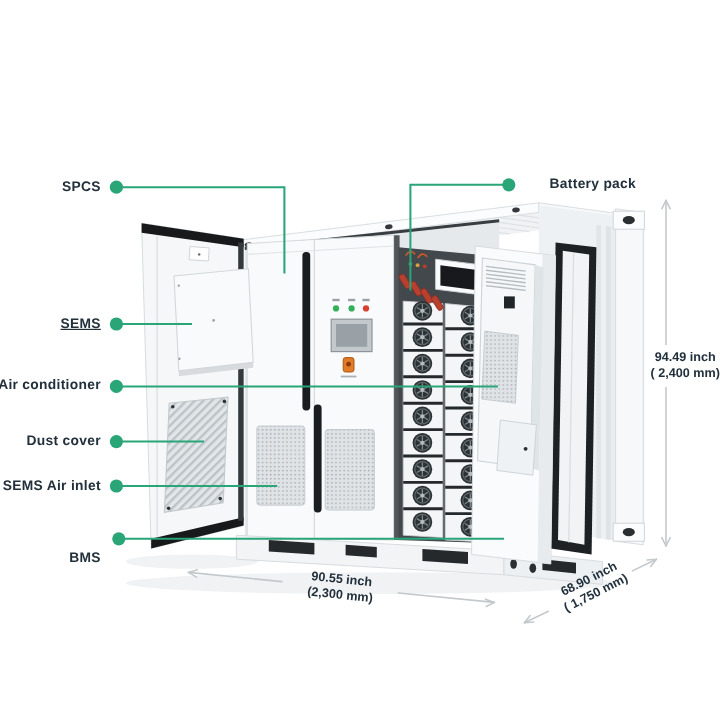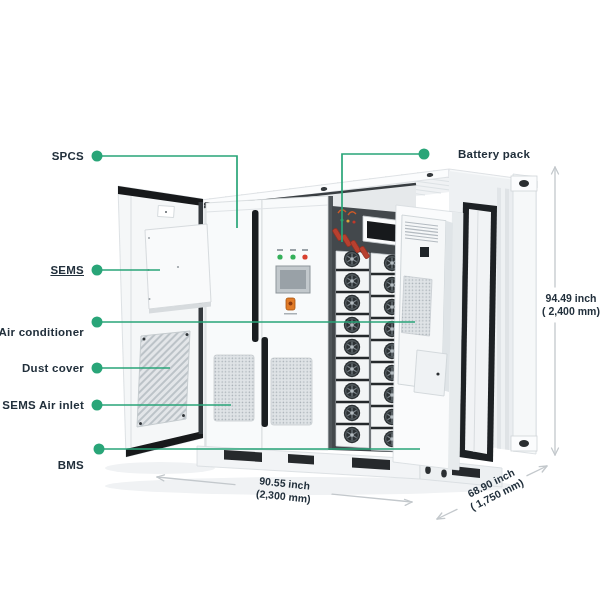--- a/index.html
+++ b/index.html
@@ -11,21 +11,21 @@
     position:absolute; height:16px; line-height:16px;
     font-size:11.5px; font-weight:700; color:#22303c;
     letter-spacing:.25px; white-space:nowrap;
   }
   .dim-label {
     position:absolute; font-size:10.5px; font-weight:700; color:#22303c;
     text-align:center; line-height:13px; white-space:nowrap;
   }
   #lbl-spcs    { right:516px; top:148px; }
   #lbl-sems    { right:516px; top:262px;text-decoration:underline; }
-  #lbl-air     { right:516px; top:324px; }
+  #lbl-air     { right:516px; top:313px; }
   #lbl-dust    { right:516px; top:360px;text-align:right; }
   #lbl-inlet   { right:516px; top:397px; }
   #lbl-bms     { right:516px; top:441px;margin-top:16px; }
   #lbl-battery { left:436px;  top:146px;padding-left:22px; }
 
   #dim-height { left:537px; top:292px; width:68px; }
   #dim-width  { left:236px; top:477px; width:96px; transform:rotate(6deg); }
   #dim-depth  { left:446px; top:476px; width:96px; transform:rotate(-26.5deg); }
 </style>
 </head>

